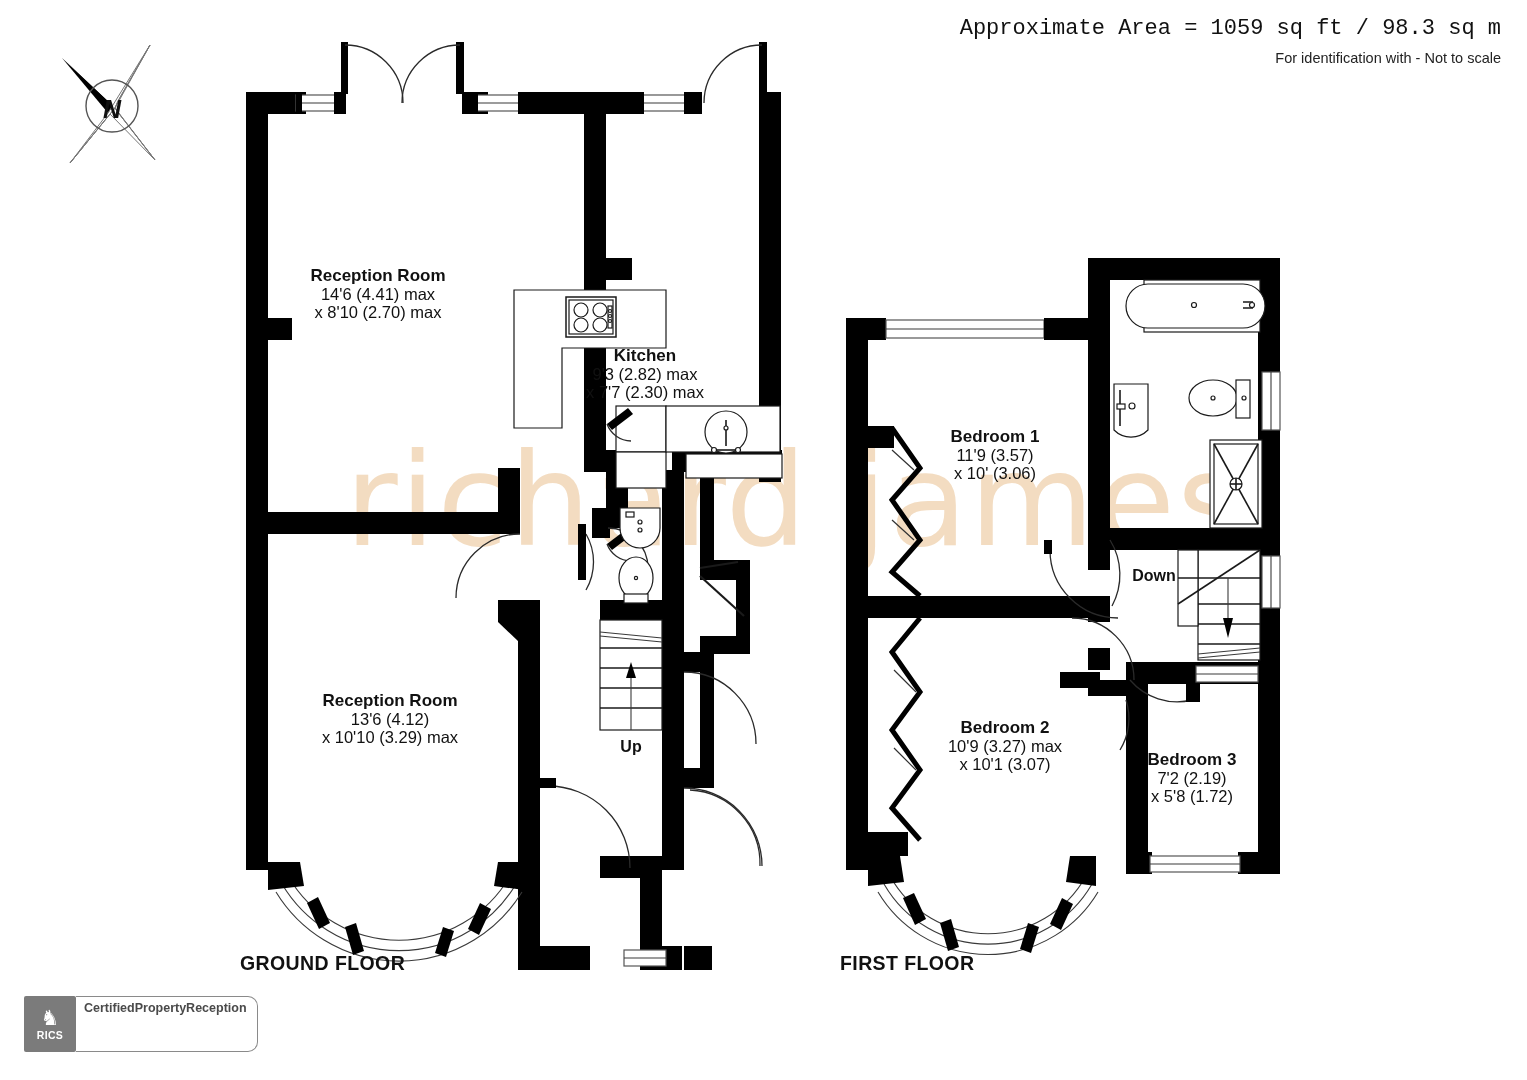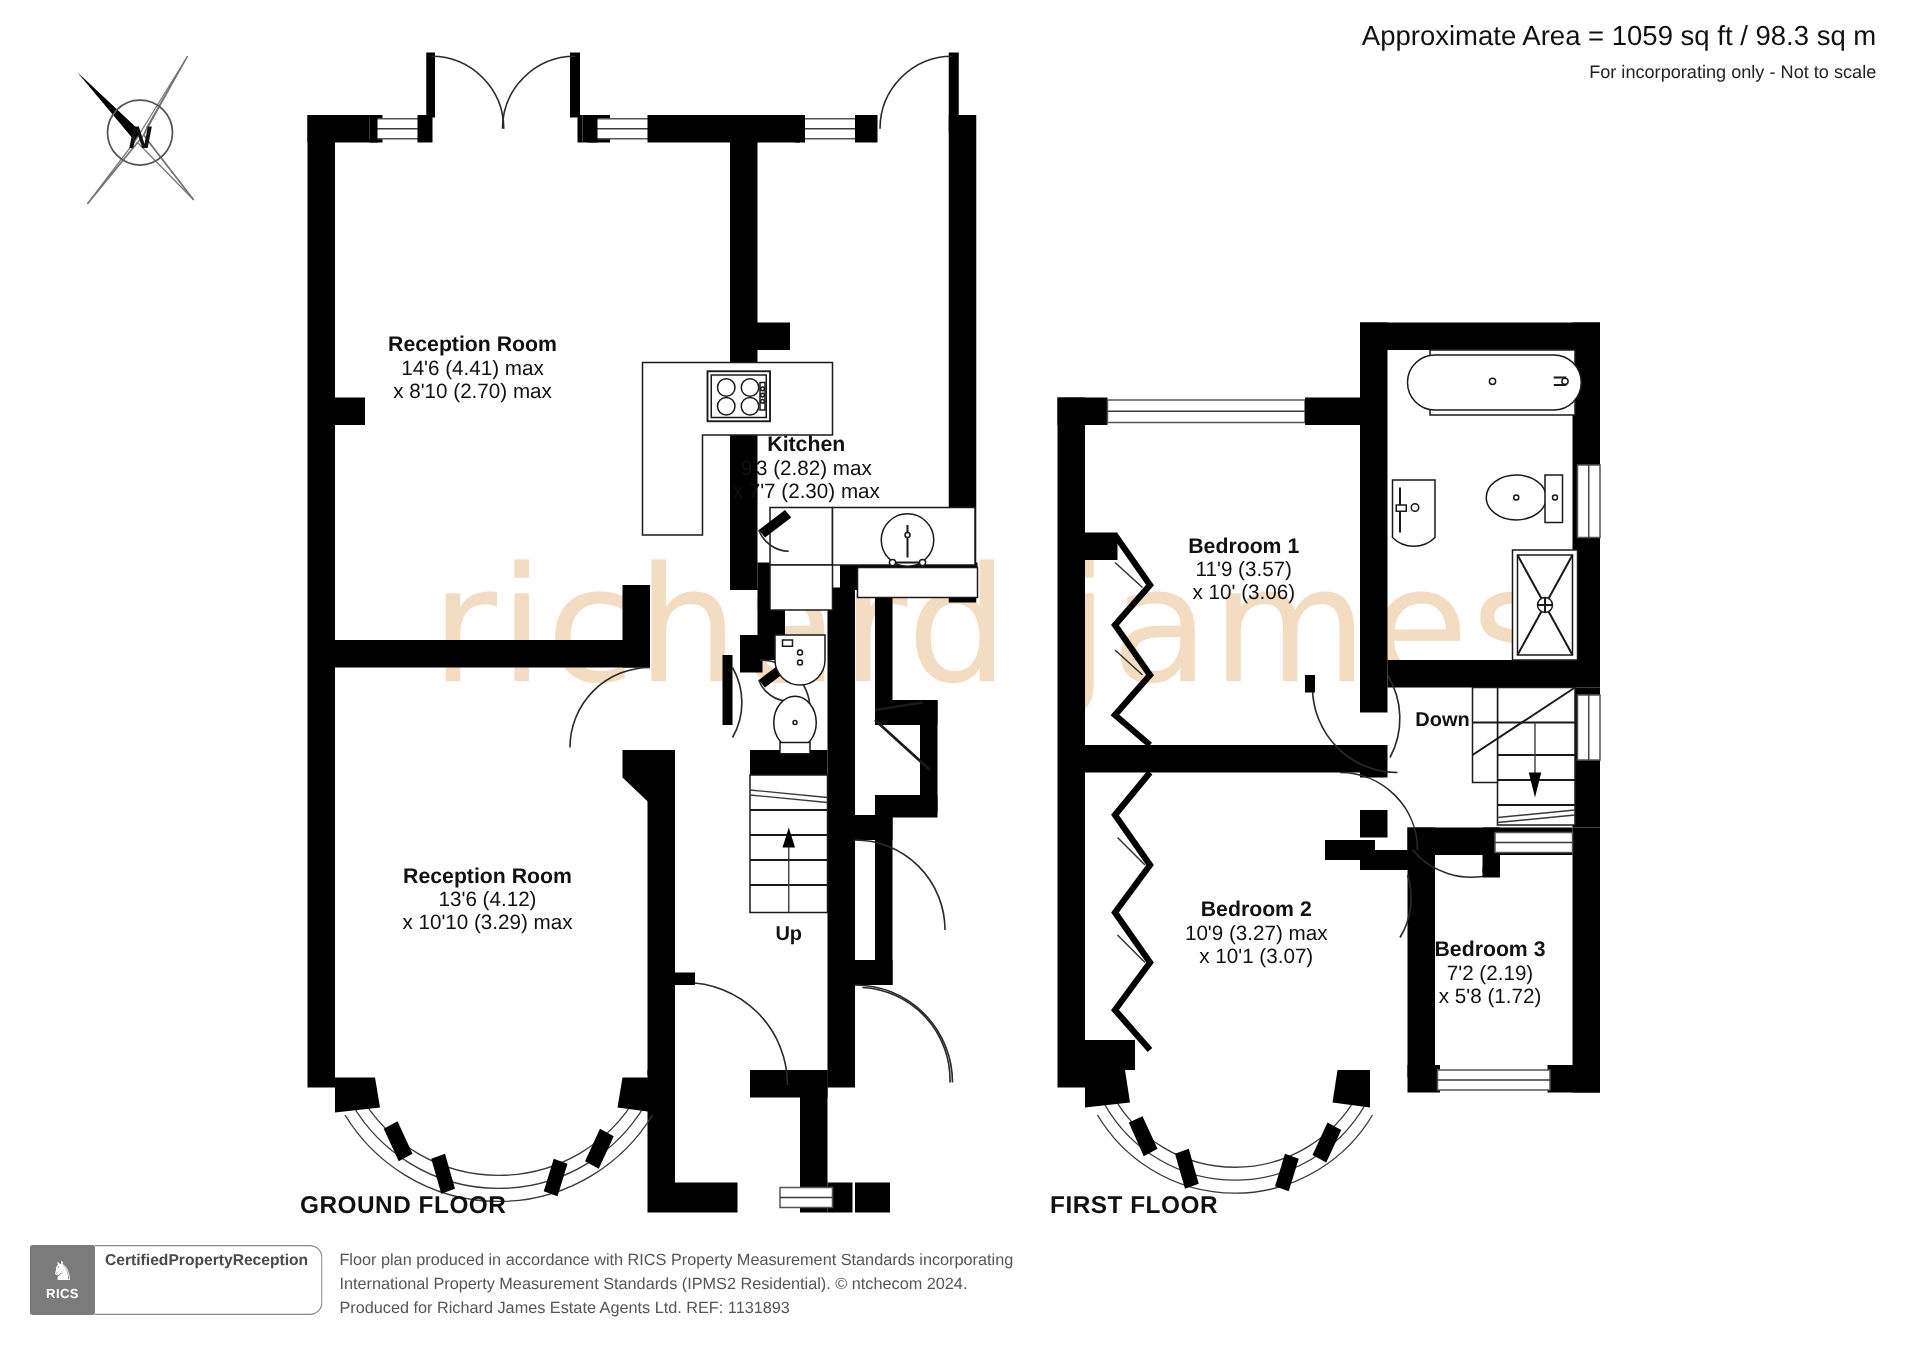--- a/index.html
+++ b/index.html
@@ -55,21 +55,21 @@
     letter-spacing: 2px;
   }
 
   
   .hdr {
     position: absolute;
     right: 26px;
     text-align: right;
     color: #111111;
   }
-  #hdr-area { top: 16px; font-size: 22px; }
+  #hdr-area { top: 16px; font-size: 22px; font-family: Liberation Mono, monospace; }
   #hdr-note { top: 50px; font-size: 14.5px; color: #222; }
 
   #footer {
     position: absolute;
     left: 24px;
     top: 996px;
     display: flex;
     align-items: flex-start;
     gap: 14px;
   }
@@ -441,32 +441,29 @@
         <text class="txt room-name" x="1192" y="765">Bedroom 3</text>
         <text class="txt room-dim" x="1192" y="784">7'2 (2.19)</text>
         <text class="txt room-dim" x="1192" y="802">x 5'8 (1.72)</text>
       </g>
 
       <text class="txt floor-label" x="840" y="970">FIRST FLOOR</text>
     </g>
   </svg>
 
   <div class="hdr" id="hdr-area">Approximate Area = 1059 sq ft / 98.3 sq m</div>
-  <div class="hdr" id="hdr-note">For incorporating only - Not to scale</div>
+  <div class="hdr" id="hdr-note">For identification with - Not to scale</div>
 
   <div id="footer">
     <div id="rics-badge">
       <div id="rics-mark">
         <span class="glyph">♞</span>
         <span class="word">RICS</span>
       </div>
       <div id="rics-text">
         <span>Certified</span>
         <span>Property</span>
         <span>Reception</span>
       </div>
     </div>
-    <div id="footer-note">Floor plan produced in accordance with RICS Property Measurement Standards incorporating
-International Property Measurement Standards (IPMS2 Residential).   © ntchecom 2024.
-Produced for Richard James Estate Agents Ltd.   REF:  1131893</div>
   </div>
 
 </div>
 
 </body></html>

